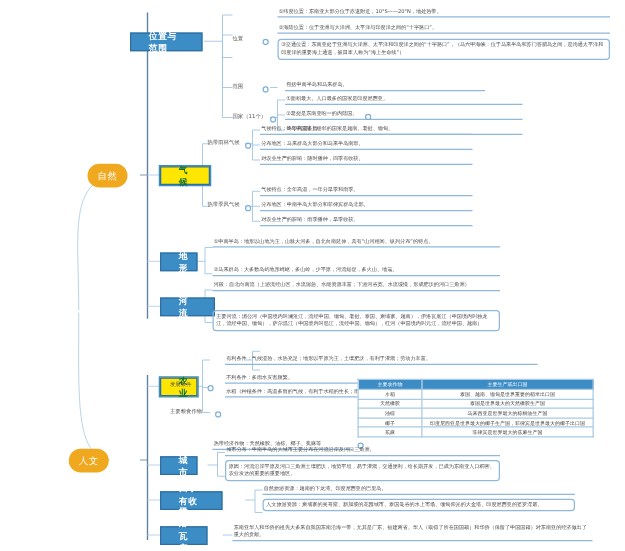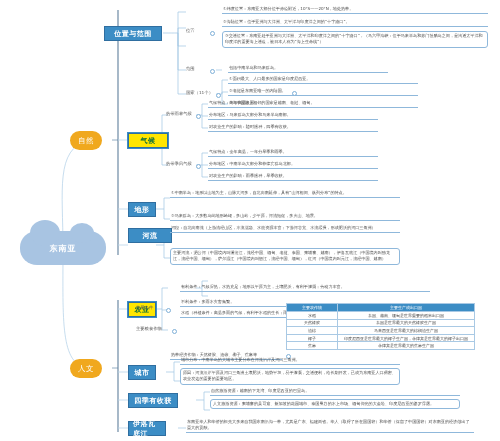--- a/index.html
+++ b/index.html
@@ -16,21 +16,21 @@
         background:#a8c4e2;border-radius:17px/16px;}
   .root:before,.root:after{content:"";position:absolute;background:#a8c4e2;border-radius:50%;}
   .root:before{width:30px;height:26px;left:10px;top:-11px;}
   .root:after{width:24px;height:20px;right:12px;top:-8px;}
   .root span{position:relative;z-index:2;}
 
   .lvl1{height:19px;padding:0 8px;display:flex;align-items:center;justify-content:center;
         background:#f0a81e;color:#ffffff;font-size:7.5px;font-weight:normal;
         border-radius:10px;letter-spacing:.5px;}
 
-  .lvl2{height:15px;padding:0 4px;display:flex;align-items:center;justify-content:center;
+  .lvl2{height:15px;padding:0 14px;display:flex;align-items:center;justify-content:flex-start;
         font-size:7px;font-weight:bold;color:#ffffff;background:#3c8dc5;
         border:1px solid #2f6ea0;letter-spacing:.5px;}
   .lvl2.hl{background:#ffe600;color:#0b6e3a;border:1px solid #2f6ea0;
            box-shadow:0 0 0 1px #3c8dc5;}
 
   .leaf{font-size:4.1px;line-height:1.55;color:#4a4a4a;letter-spacing:0;
         border-bottom:.6px solid #8fb8db;padding:0 1px 0.5px 1px;}
   .leaf.box{border:.6px solid #8fb8db;border-radius:3px;padding:1px 2px;}
   .sub{font-size:4.3px;color:#555;letter-spacing:0;}
   .dot{position:absolute;width:3px;height:3px;border-radius:50%;
@@ -131,41 +131,38 @@
       <path d="M174 362 L 180 362"></path>
         <path d="M174 381 L 180 381"></path>
       <path d="M196 400 L 204 400"></path>
       <path d="M204 392 L 204 410"></path>
       <path d="M204 392 L 210 392"></path>
         <path d="M204 410 L 210 410"></path>
       <path d="M178 428 L 186 428"></path>
     </g>
   </svg>
 
-  <div class="node root" style="left:20px;top:231px;">
-    <span>东南亚</span>
-  </div>
 
   <div class="node lvl1" style="left:70px;top:131px;">
     <span>自然</span>
   </div>
-  <div class="node lvl1" style="left:70px;top:359px;">
+  <div class="node lvl1" style="left:55px;top:359px;">
     <span>人文</span>
   </div>
 
   <div class="node lvl2" style="left:104px;top:26px;width:58px;">
     <span>位置与范围</span>
   </div>
   <div class="node lvl2 hl" style="left:128px;top:133px;width:40px;">
     <span>气候</span>
   </div>
   <div class="node lvl2" style="left:128px;top:202px;width:28px;">
     <span>地形</span>
   </div>
-  <div class="node lvl2" style="left:128px;top:228px;width:44px;">
+  <div class="node lvl2" style="left:128px;top:238px;width:44px;">
     <span>河流</span>
   </div>
   <div class="node lvl2 hl" style="left:128px;top:302px;width:28px;">
     <span>农业</span>
   </div>
   <div class="node lvl2" style="left:128px;top:365px;width:28px;">
     <span>城市</span>
   </div>
   <div class="node lvl2" style="left:128px;top:393px;width:50px;">
     <span>四季有收获</span>

